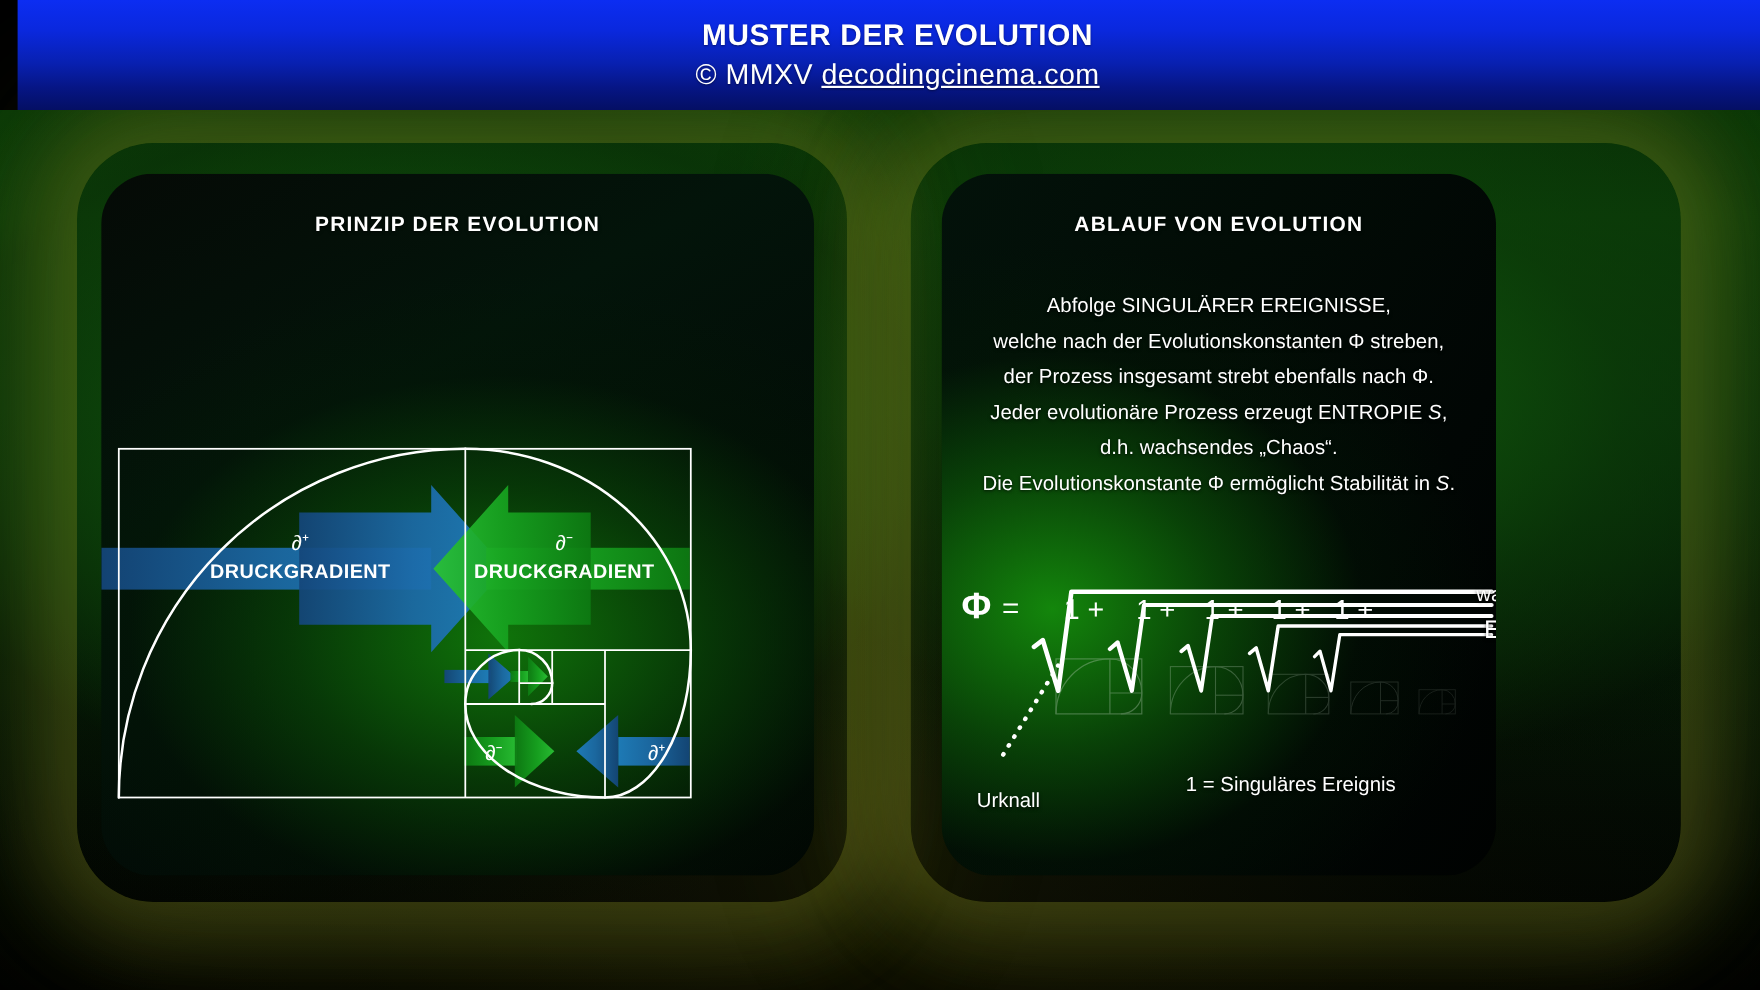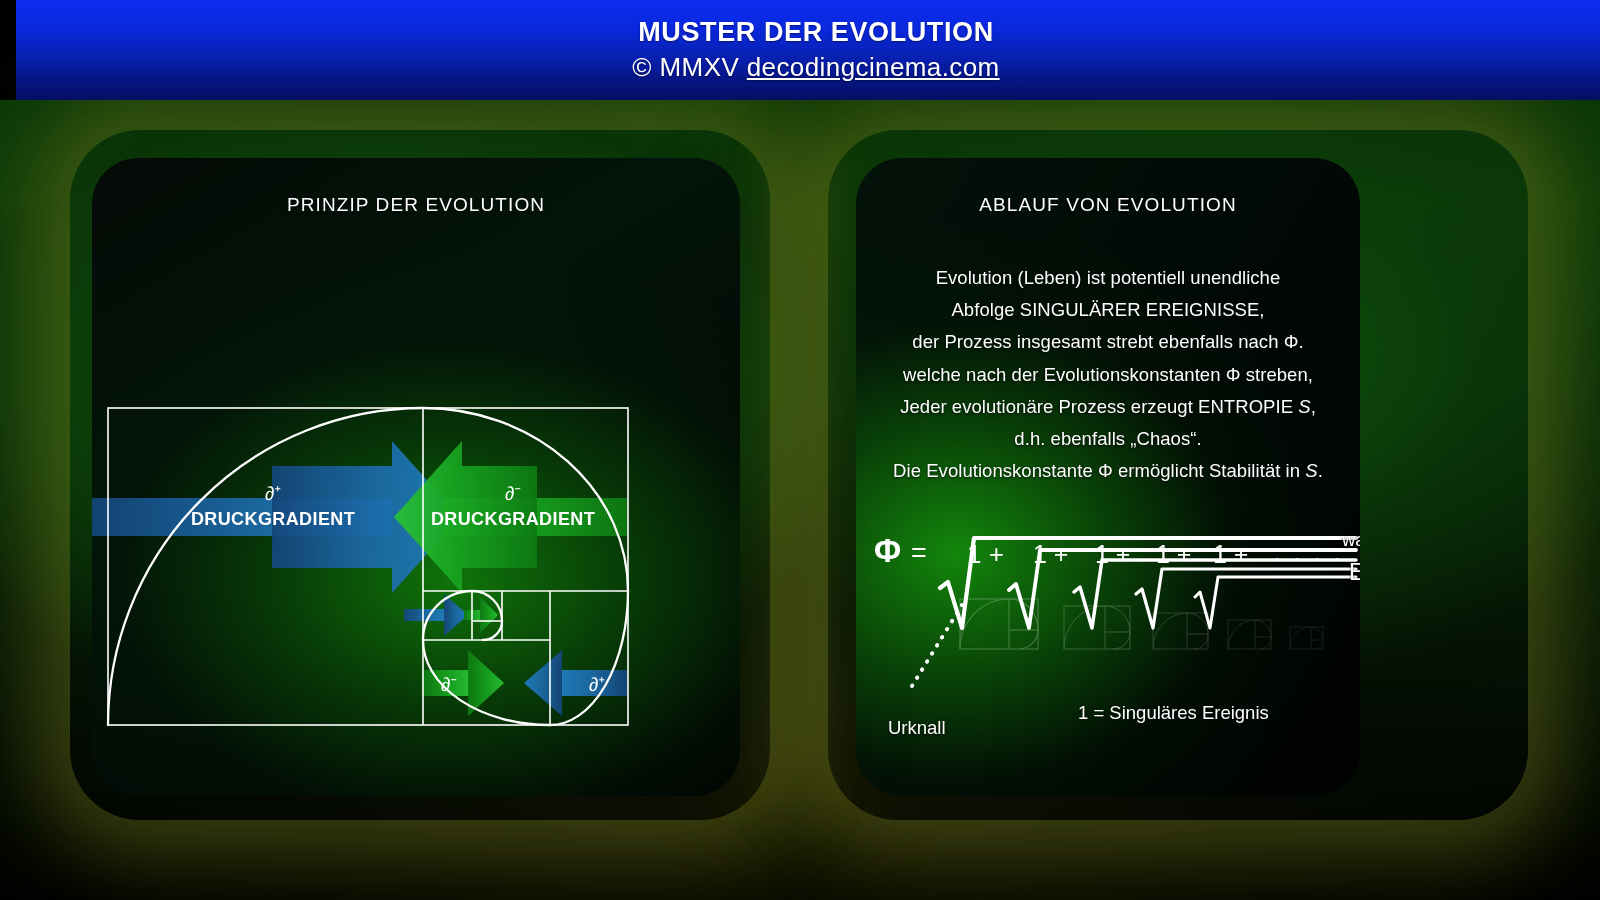--- a/index.html
+++ b/index.html
@@ -47,21 +47,21 @@
       linear-gradient(150deg,#050a06 0%,#03140a 34%,#020a06 70%,#010403 100%);
   }
   #card-right{left:856px;top:158px;width:504px;height:638px;
     background:
       radial-gradient(ellipse 400px 330px at 20% 62%, rgba(20,138,12,.97) 0%, rgba(11,84,8,.75) 38%, rgba(3,28,4,.3) 70%, rgba(0,0,0,0) 100%),
       linear-gradient(120deg,#03120a 0%,#020c06 36%,#010604 70%,#000201 100%);
   }
 
   .card-title{
     position:absolute;left:0;right:0;top:36px;text-align:center;
-    color:#fff;font-size:19px;font-weight:normal;letter-spacing:1.1px;
+    color:#fff;font-size:19px;font-weight:bold;letter-spacing:1.1px;
     text-shadow:0 1px 3px rgba(0,0,0,.7);
   }
 
   
   #left-text{position:absolute;left:0;right:0;top:104px;text-align:center;color:#fff;}
   #left-text .l{font-size:19px;line-height:1.48;letter-spacing:.15px;
      text-shadow:0 1px 3px rgba(0,0,0,.75);}
   #left-text .l.cap{letter-spacing:.5px;}
 
   
@@ -191,26 +191,25 @@
         </g>
       </svg>
     </div>
   </div>
 
   <div class="card" id="card-right">
 
     <div class="card-title">ABLAUF VON EVOLUTION</div>
 
     <div id="right-text">
-      <div class="l">Evolution (Leben) ist potentiell unendliche</div>
       <div class="l">Abfolge SINGULÄRER EREIGNISSE,</div>
+      <div class="l">welche nach der Evolutionskonstanten Φ streben,</div>
       <div class="l">der Prozess insgesamt strebt ebenfalls nach Φ.</div>
-      <div class="l">welche nach der Evolutionskonstanten Φ streben,</div>
       <div class="l">Jeder evolutionäre Prozess erzeugt ENTROPIE <span class="ital">S</span>,</div>
-      <div class="l">d.h. ebenfalls „Chaos“.</div>
+      <div class="l">d.h. wachsendes „Chaos“.</div>
       <div class="l">Die Evolutionskonstante Φ ermöglicht Stabilität in <span class="ital">S</span>.</div>
     </div>
 
     <div id="right-diagram">
       <svg width="636" height="298" viewBox="0 0 636 298">
 
         <g stroke="#c7d6c7" fill="none" opacity="0.34">
           <g stroke-width="1.1" opacity="0.95">
             <rect x="104" y="101" width="78" height="50"></rect>
             <line x1="153" y1="101" x2="153" y2="151"></line>

